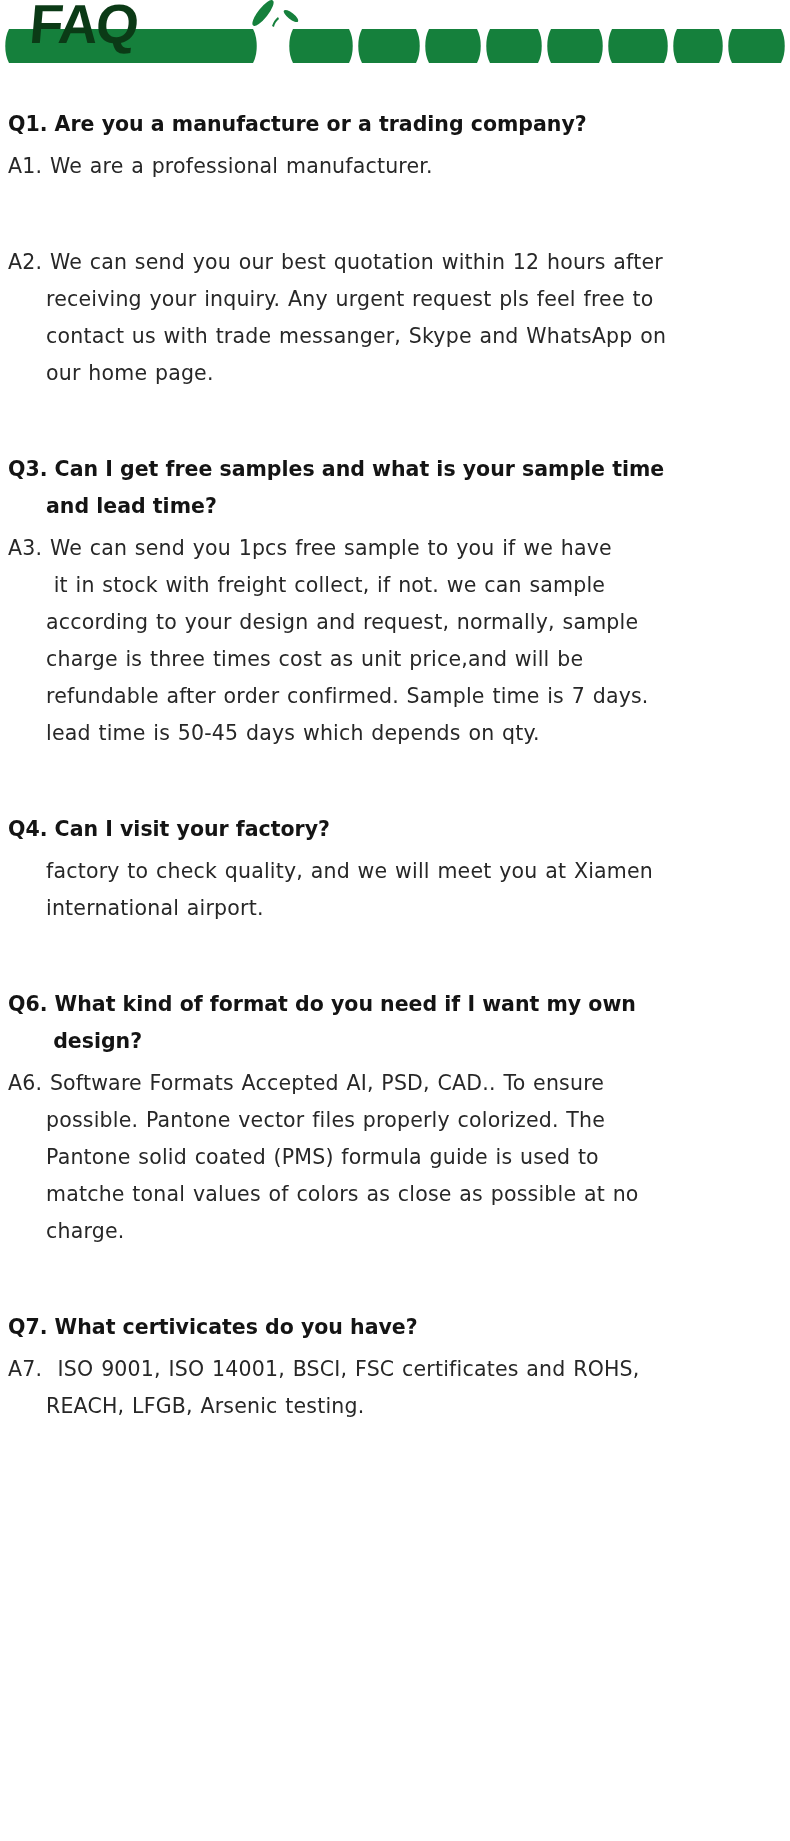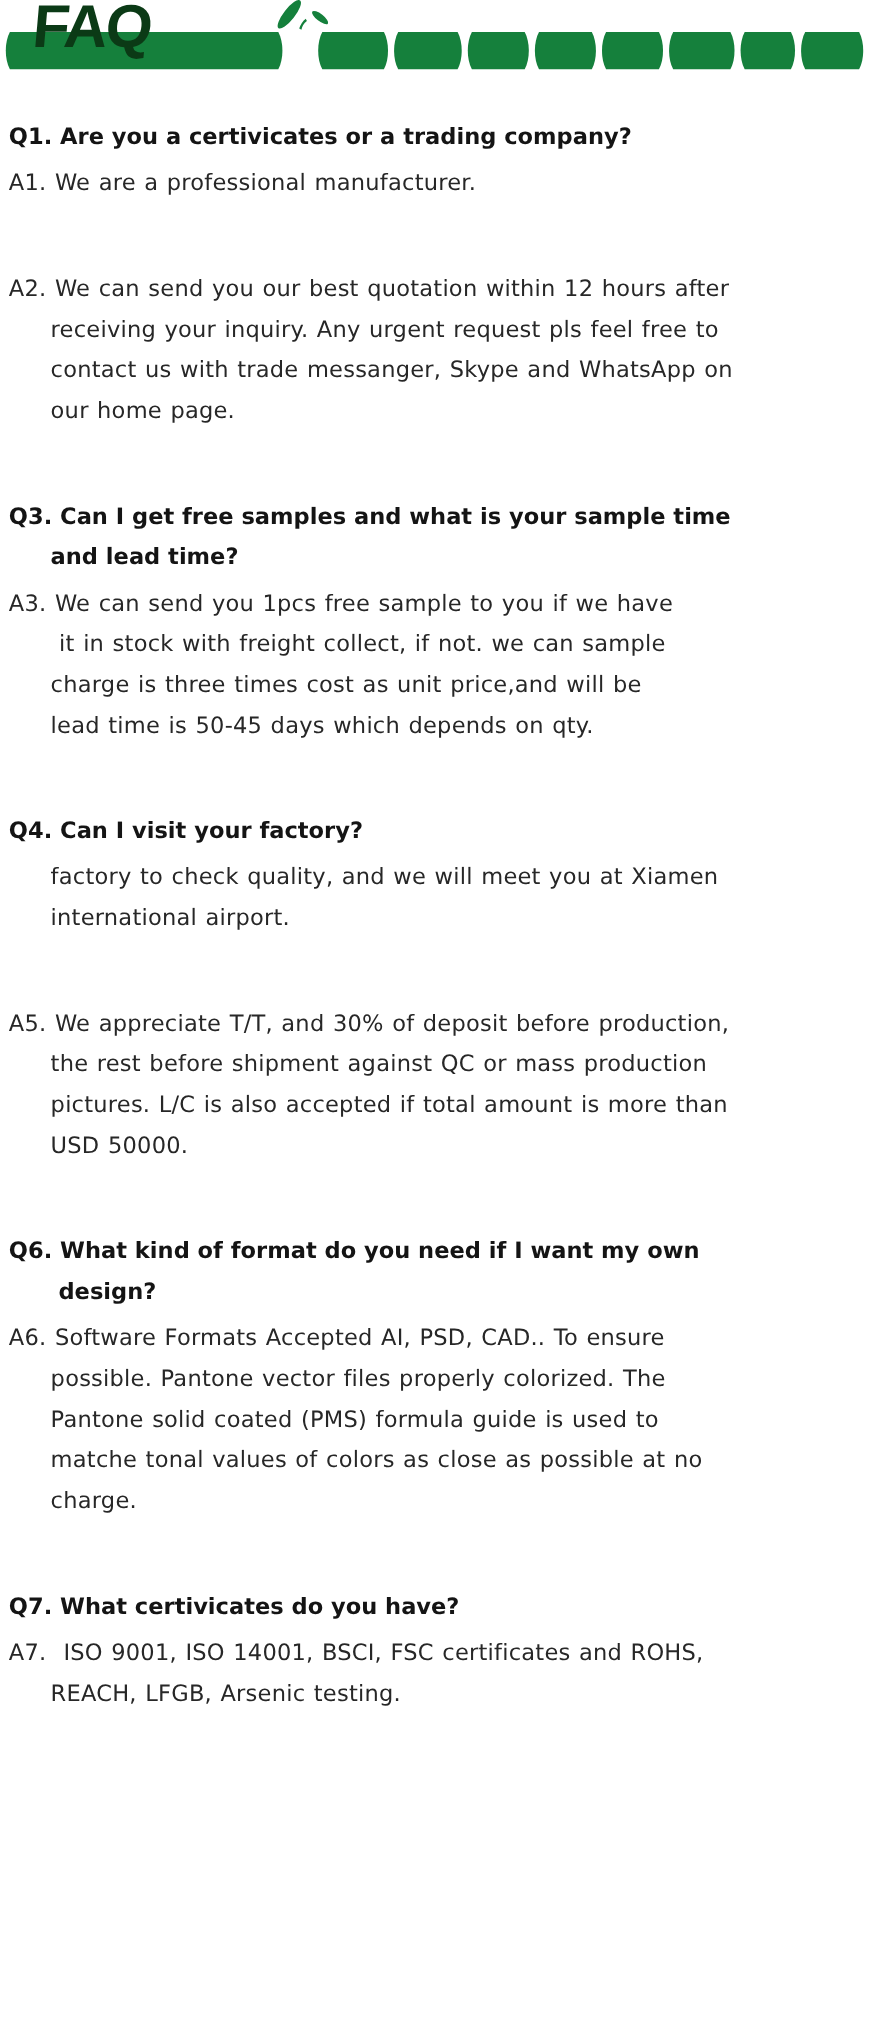--- a/index.html
+++ b/index.html
@@ -70,21 +70,21 @@
       <ellipse cx="291" cy="16" rx="9" ry="3.2" transform="rotate(38 291 16)"></ellipse>
       <path d="M272 26 q2 -6 6 -9 l1 2 q-4 3 -5 8 z"></path>
     </g>
   </svg>
   <div class="faq-title">FAQ</div>
 </header>
 
 <main id="faq-list">
     <section class="faq-item">
       <div class="q-block">
-        <div class="q-line">Q1. Are you a certivicates or a trading company?</div>
+        <div class="q-line">Q1. Are you a manufacture or a trading company?</div>
       </div>
       <div>
         <div class="a-line">A1. We are a professional manufacturer.</div>
       </div>
     </section>
     <section class="faq-item">
       <div>
         <div class="a-line">A2. We can send you our best quotation within 12 hours after</div>
         <div class="a-line cont">receiving your inquiry. Any urgent request pls feel free to</div>
         <div class="a-line cont">contact us with trade messanger, Skype and WhatsApp on</div>
@@ -92,40 +92,36 @@
       </div>
     </section>
     <section class="faq-item">
       <div class="q-block">
         <div class="q-line">Q3. Can I get free samples and what is your sample time</div>
         <div class="q-line cont">and lead time?</div>
       </div>
       <div>
         <div class="a-line">A3. We can send you 1pcs free sample to you if we have</div>
         <div class="a-line cont"> it in stock with freight collect, if not. we can sample</div>
+        <div class="a-line cont">according to your design and request, normally, sample</div>
         <div class="a-line cont">charge is three times cost as unit price,and will be</div>
+        <div class="a-line cont">refundable after order confirmed. Sample time is 7 days.</div>
         <div class="a-line cont">lead time is 50-45 days which depends on qty.</div>
       </div>
     </section>
     <section class="faq-item">
       <div class="q-block">
         <div class="q-line">Q4. Can I visit your factory?</div>
       </div>
       <div>
         <div class="a-line cont">factory to check quality, and we will meet you at Xiamen</div>
         <div class="a-line cont">international airport.</div>
       </div>
     </section>
     <section class="faq-item">
-      <div>
-        <div class="a-line">A5. We appreciate T/T, and 30% of deposit before production,</div>
-        <div class="a-line cont">the rest before shipment against QC or mass production</div>
-        <div class="a-line cont">pictures. L/C is also accepted if total amount is more than</div>
-        <div class="a-line cont">USD 50000.</div>
-      </div>
     </section>
     <section class="faq-item">
       <div class="q-block">
         <div class="q-line">Q6. What kind of format do you need if I want my own</div>
         <div class="q-line cont"> design?</div>
       </div>
       <div>
         <div class="a-line">A6. Software Formats Accepted AI, PSD, CAD.. To ensure</div>
         <div class="a-line cont">possible. Pantone vector files properly colorized. The</div>
         <div class="a-line cont">Pantone solid coated (PMS) formula guide is used to</div>

